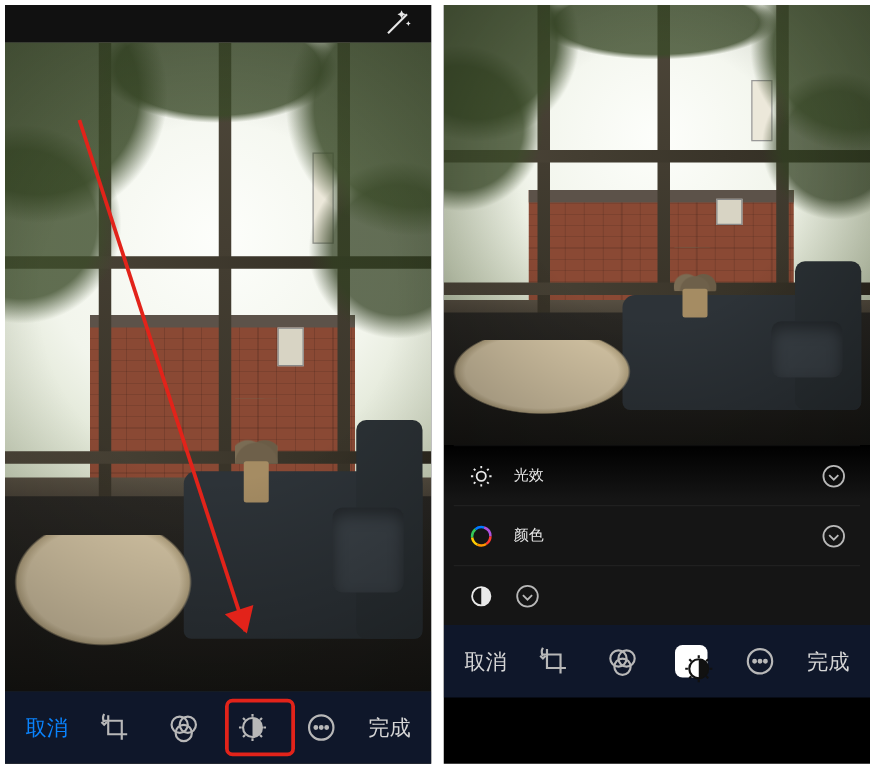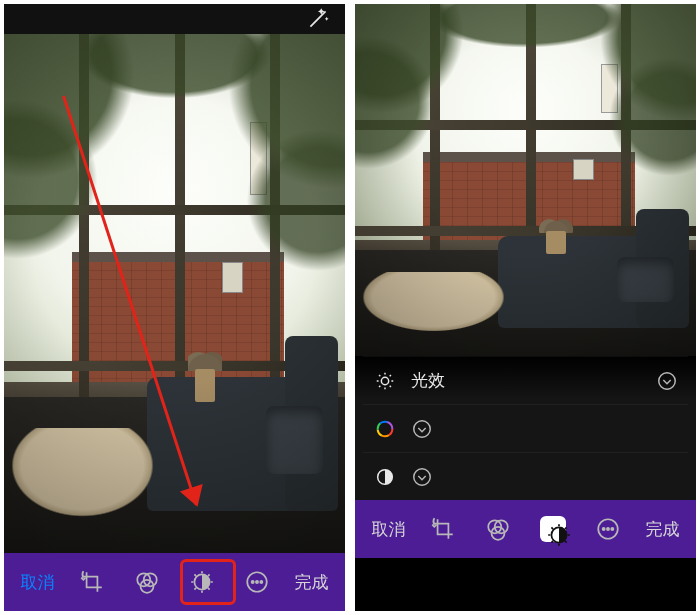--- a/index.html
+++ b/index.html
@@ -126,32 +126,32 @@
   }
 
   
   .adjust-list{
     background:linear-gradient(rgba(40,40,40,.0), #151515 30%);
     padding:0 8px;
   }
   .adjust-row{
     display:flex; align-items:center; gap:14px;
     height:48px; padding:0 10px;
-    color:#e9e9e9; font-size:17px;
+    color:#e9e9e9; font-size:12px;
     border-top:1px solid rgba(255,255,255,0.05);
   }
   .row-icon{width:24px;height:24px;display:flex;align-items:center;justify-content:center;flex:0 0 24px;}
   .row-icon svg{width:22px;height:22px;}
   .row-label{flex:1;}
   .chev{flex:0 0 22px;}
 
   
   .toolbar{
     height:58px; display:flex; align-items:flex-start;
-    background:#4c1d95; padding:0 6px;
+    background:#0f172a; padding:0 6px;
   }
   .tb-slot{
     flex:1; display:flex; align-items:center; justify-content:center;
     height:100%;
   }
   .tb-text{ color:#d6d6d6; font-size:17px; }
   .tb-cancel{ color:#0a84ff; }
   .tb-icon{ width:26px; height:26px; }
   .tb-icon svg{ width:26px; height:26px; stroke:#b8b8b8; fill:none; stroke-width:1.6; }
   .tb-active{
@@ -294,20 +294,21 @@
       <span class="row-icon">
         <svg viewBox="0 0 24 24" fill="none" stroke-width="2.2">
             <circle cx="12" cy="12" r="8" stroke="#ff3b30" stroke-dasharray="8 42" stroke-dashoffset="0"></circle>
             <circle cx="12" cy="12" r="8" stroke="#ff9500" stroke-dasharray="8 42" stroke-dashoffset="-8"></circle>
             <circle cx="12" cy="12" r="8" stroke="#ffcc00" stroke-dasharray="8 42" stroke-dashoffset="-16"></circle>
             <circle cx="12" cy="12" r="8" stroke="#34c759" stroke-dasharray="8 42" stroke-dashoffset="-24"></circle>
             <circle cx="12" cy="12" r="8" stroke="#007aff" stroke-dasharray="8 42" stroke-dashoffset="-32"></circle>
             <circle cx="12" cy="12" r="8" stroke="#af52de" stroke-dasharray="10 40" stroke-dashoffset="-40"></circle>
           </svg>
       </span>
+      <span class="row-label">颜色</span>
       <span class="row-icon chev">
         <svg viewBox="0 0 24 24" stroke="#b8b8b8" fill="none" stroke-width="1.6">
             <circle cx="12" cy="12" r="9"></circle>
             <path d="M8 11l4 4 4-4"></path>
           </svg>
       </span>
     </div>
     <div class="adjust-row">
       <span class="row-icon">
         <svg viewBox="0 0 24 24" stroke="#e8e8e8" fill="none" stroke-width="1.6">

